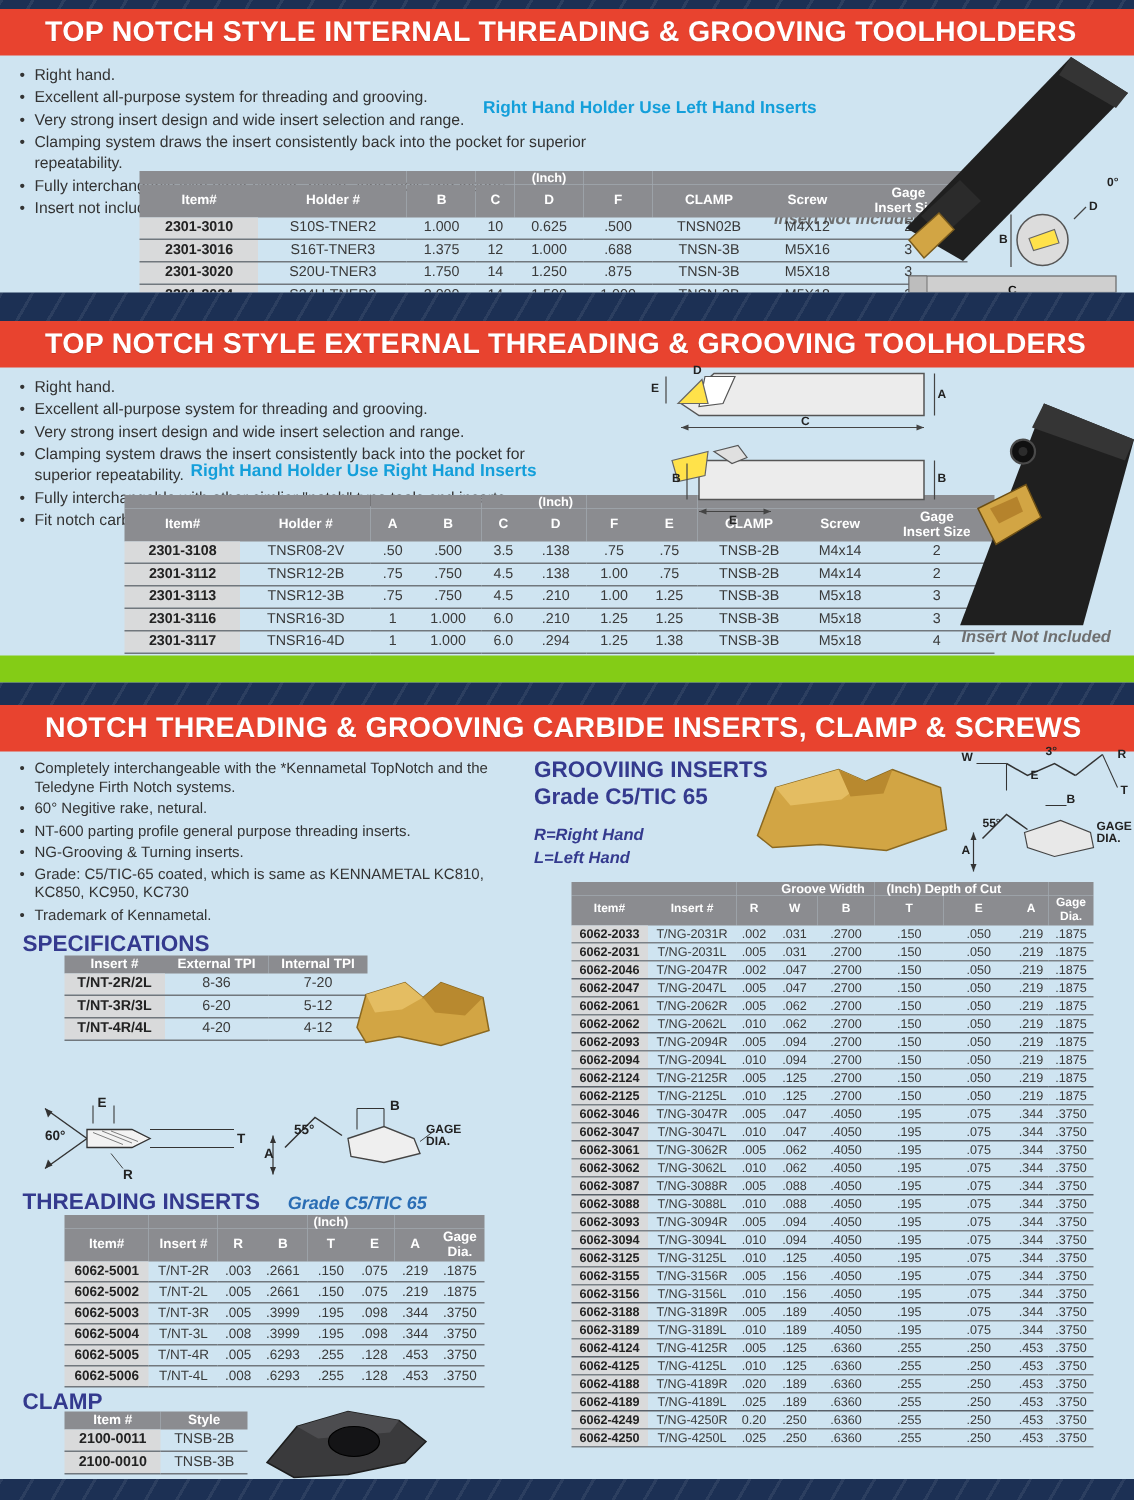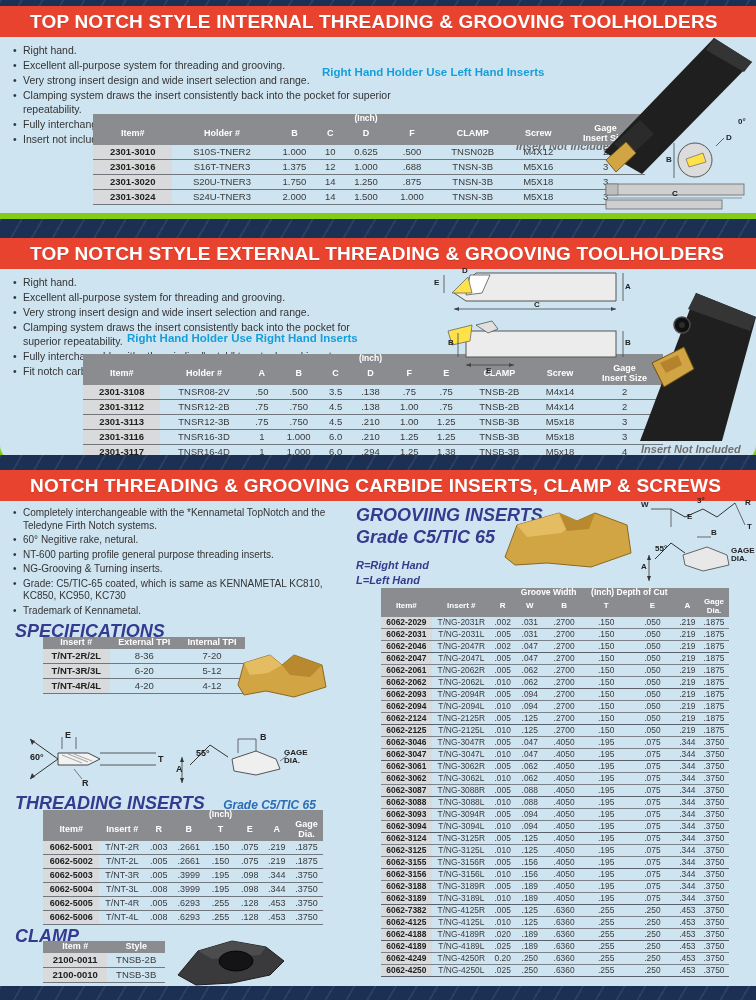--- a/index.html
+++ b/index.html
@@ -10,21 +10,21 @@
   .panel{position:absolute;left:0;right:0;background:#cfe4f1;}
   .redbar{position:absolute;left:0;right:0;height:31px;background:#e8432f;color:#fff;
           font-weight:800;font-size:19px;line-height:31px;padding-left:30px;letter-spacing:.2px;
           white-space:nowrap;text-shadow:0 1px 0 rgba(0,0,0,.15);}
   ul.bullets{margin:0;padding:0;list-style:none;font-size:10.5px;color:#333;}
   ul.bullets li{position:relative;padding-left:11px;margin-bottom:2px;line-height:1.25;}
   ul.bullets li::before{content:"•";position:absolute;left:1px;top:0;color:#333;}
   ul.bullets.sm{font-size:10px;}
   .blue-note{position:absolute;color:#149fda;font-weight:bold;font-size:11.5px;white-space:nowrap;}
   .gray-note{position:absolute;color:#6f6f6f;font-weight:bold;font-style:italic;font-size:11px;white-space:nowrap;margin-left:13px;}
-  .h-navy{color:#343a8e;font-weight:bold;font-style:italic;font-size:18px;}
+  .h-navy{color:#343a8e;font-weight:bold;font-size:15px;}
   .h-grade{color:#2a6db4;font-weight:bold;font-style:italic;font-size:12px;}
   .hand-note{color:#343a8e;font-weight:bold;font-style:italic;font-size:11px;line-height:1.4;}
   table.tbl{border-collapse:collapse;font-size:9.5px;color:#3a3a3a;table-layout:auto;margin-left:28px;}
   table.tbl th{background:#8b8c90;color:#fff;font-weight:bold;font-size:9px;padding:1px 3px;
                white-space:pre-line;line-height:1.1;text-align:center;}
   table.tbl tr.grp th{font-size:8.5px;padding:0 2px;line-height:1.05;}
   table.tbl td{border-bottom:1px solid #71777d;padding:1.5px 3px;text-align:center;white-space:nowrap;}
   table.tbl td.item-col{background:#d9dadb;font-weight:bold;color:#222;}
   table.tbl.small{font-size:8.4px;}
   table.tbl.small td{padding:0.5px 2px;border-bottom:1px solid #7b8187;}
@@ -145,21 +145,21 @@
         <rect x="8" y="168" width="116" height="9" fill="#cfcfcf" stroke="#666" stroke-width="0.8"></rect>
         <line x1="10" y1="166" x2="144" y2="166" stroke="#444" stroke-width="0.5"></line>
       </svg>
       <span class="lbl" style="left:68px;top:124px;">B</span>
       <span class="lbl" style="left:128px;top:102px;">D</span>
       <span class="lbl" style="left:140px;top:86px;">0°</span>
       <span class="lbl" style="left:74px;top:158px;color:#111;">C</span>
     </div>
   </div>
 
-  <div class="panel" style="top:219px;height:242px;border-radius:16px;">
+  <div class="panel" style="top:195px;height:242px;">
     <div class="navy" style="top:0;height:19px;"></div>
     <div class="redbar" style="top:19px;">TOP NOTCH STYLE EXTERNAL THREADING &amp; GROOVING TOOLHOLDERS</div>
 
     <ul class="bullets" style="position:absolute;left:12px;top:57px;width:340px;">
         <li>Right hand.</li>
         <li>Excellent all-purpose system for threading and grooving.</li>
         <li>Very strong insert design and wide insert selection and range.</li>
         <li>Clamping system draws the insert consistently back into the pocket for superior repeatability.</li>
         <li>Fully interchangable with other simliar "notch" type tools and inserts.</li>
         <li>Fit notch carbide inserts above.</li>
@@ -381,21 +381,21 @@
             <th>B</th>
             <th>T</th>
             <th>E</th>
             <th>A</th>
             <th>Gage
 Dia.</th>
           </tr>
         </thead>
         <tbody>
           <tr>
-            <td class="item-col">6062-2029</td>
+            <td class="item-col">6062-2033</td>
             <td>T/NG-2031R</td>
             <td>.002</td>
             <td>.031</td>
             <td>.2700</td>
             <td>.150</td>
             <td>.050</td>
             <td>.219</td>
             <td>.1875</td>
           </tr>
           <tr>
@@ -579,31 +579,20 @@
             <td>T/NG-3094L</td>
             <td>.010</td>
             <td>.094</td>
             <td>.4050</td>
             <td>.195</td>
             <td>.075</td>
             <td>.344</td>
             <td>.3750</td>
           </tr>
           <tr>
-            <td class="item-col">6062-3124</td>
-            <td>T/NG-3125R</td>
-            <td>.005</td>
-            <td>.125</td>
-            <td>.4050</td>
-            <td>.195</td>
-            <td>.075</td>
-            <td>.344</td>
-            <td>.3750</td>
-          </tr>
-          <tr>
             <td class="item-col">6062-3125</td>
             <td>T/NG-3125L</td>
             <td>.010</td>
             <td>.125</td>
             <td>.4050</td>
             <td>.195</td>
             <td>.075</td>
             <td>.344</td>
             <td>.3750</td>
           </tr>
@@ -645,21 +634,21 @@
             <td>T/NG-3189L</td>
             <td>.010</td>
             <td>.189</td>
             <td>.4050</td>
             <td>.195</td>
             <td>.075</td>
             <td>.344</td>
             <td>.3750</td>
           </tr>
           <tr>
-            <td class="item-col">6062-7382</td>
+            <td class="item-col">6062-4124</td>
             <td>T/NG-4125R</td>
             <td>.005</td>
             <td>.125</td>
             <td>.6360</td>
             <td>.255</td>
             <td>.250</td>
             <td>.453</td>
             <td>.3750</td>
           </tr>
           <tr>

